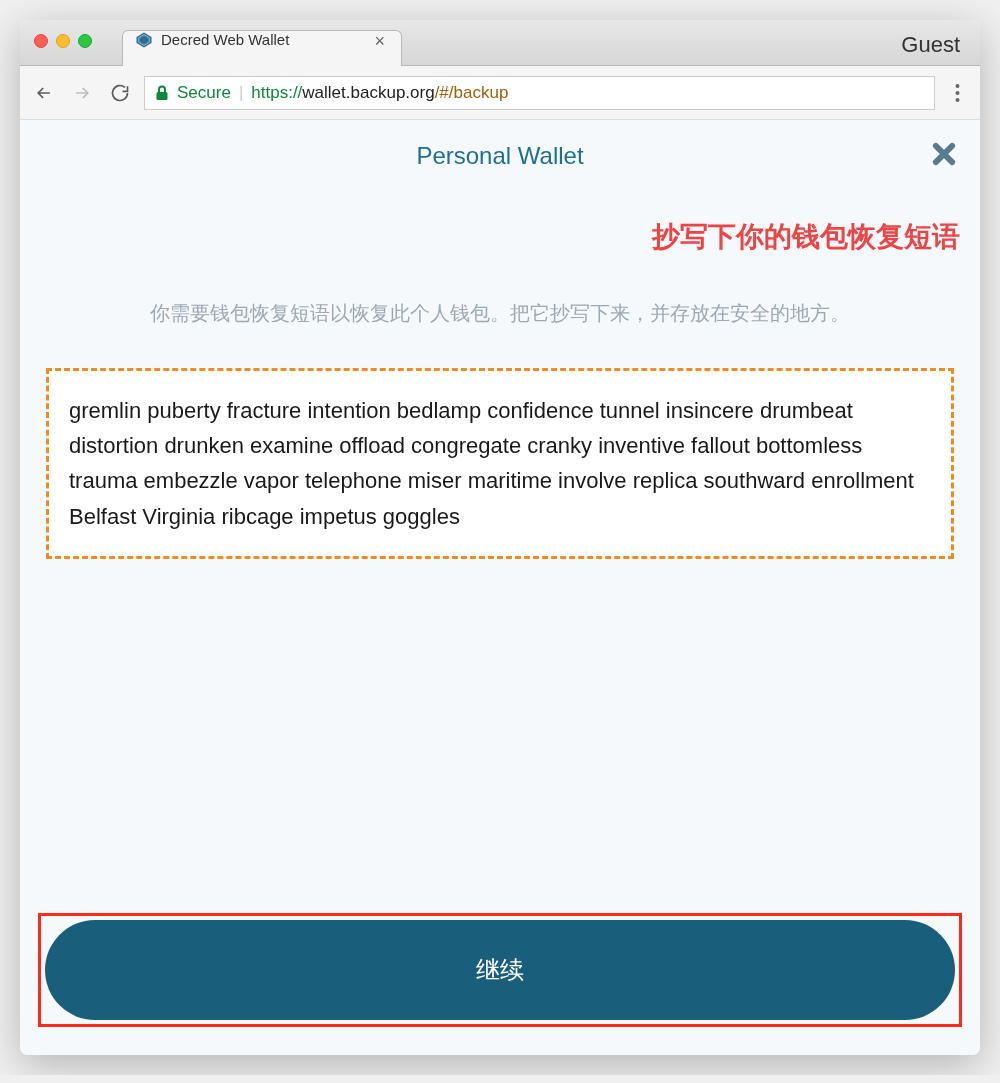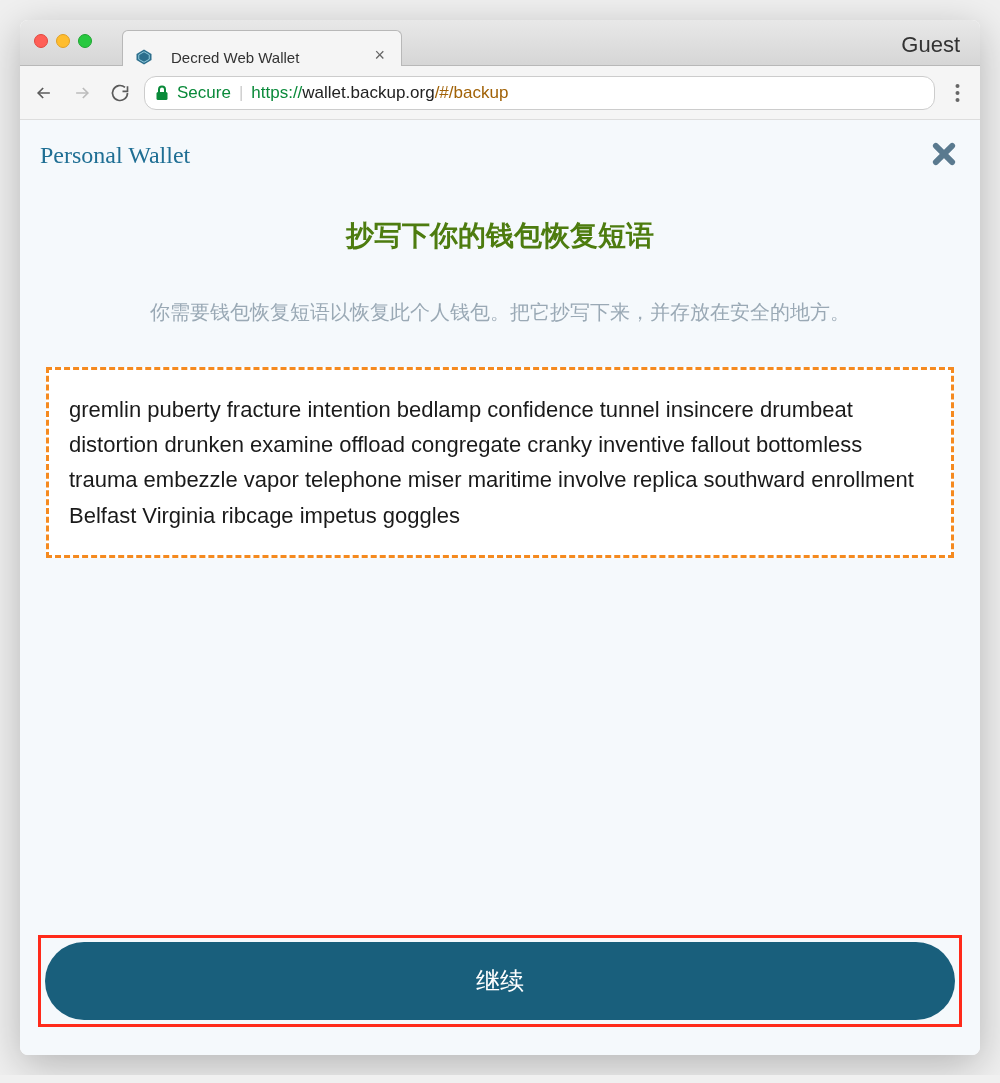--- a/index.html
+++ b/index.html
@@ -42,23 +42,23 @@
     .light.green { background: #28c940; border: 1px solid #1fa531; }
     .tab {
       margin-left: 90px;
       background: #f5f5f5;
       border: 1px solid #b8b8b8;
       border-bottom: none;
       border-top-left-radius: 6px;
       border-top-right-radius: 6px;
       height: 36px;
       display: flex;
-      align-items: flex-end;
+      align-items: flex-start;
       padding: 0 12px;
-      gap: 18px;
+      gap: 8px;
       min-width: 280px;
       position: relative;
       bottom: -1px;
     }
     .tab-favicon {
       width: 18px; height: 18px;
       display: flex; align-items: center; justify-content: center;
     }
     .tab-favicon svg { width: 18px; height: 18px; }
     .tab-title { font-size: 15px; color: #333; flex: 1; }
@@ -81,21 +81,21 @@
       border-bottom: 1px solid #ddd;
     }
     .nav-icons { display: flex; gap: 18px; align-items: center; }
     .nav-icon { color: #5a5a5a; display: flex; cursor: pointer; }
     .nav-icon.disabled { color: #bbb; cursor: default; }
     .nav-icon svg { width: 20px; height: 20px; }
     .address-bar {
       flex: 1;
       background: #fff;
       border: 1px solid #ccc;
-      border-radius: 12px;
+      border-radius: 0;
       height: 34px;
       display: flex;
       align-items: center;
       padding: 0 10px;
       gap: 8px;
       font-size: 17px;
     }
     .lock-icon { color: #0a8a3a; display: flex; }
     .lock-icon svg { width: 14px; height: 16px; }
     .secure-text { color: #0a8a3a; }
@@ -110,34 +110,34 @@
       background: #f5f9fc;
       padding: 0;
       min-height: 935px;
       position: relative;
       display: flex;
       flex-direction: column;
     }
     .page-header {
       position: relative;
       padding: 22px 20px 10px;
-      font-family: Liberation Serif, serif;
+      text-align: center;
     }
     .wallet-title { color: #1f6f94; font-size: 24px; font-weight: 400; }
     .close-x {
       position: absolute;
       right: 22px;
       top: 20px;
       color: #5a7a8f;
       cursor: pointer;
     }
     .close-x svg { width: 28px; height: 28px; }
     .page-heading {
-      text-align: center;
-      color: #4d7c0f;
+      text-align: right;
+      color: #ef4444;
       font-size: 28px;
       font-weight: 600;
       margin-top: 38px;
       padding: 0 20px;
     }
     .page-instructions {
       text-align: center;
       color: #9aa9b5;
       font-size: 20px;
       line-height: 1.7;
@@ -159,21 +159,21 @@
       margin: 0 18px 28px;
       border: 3px solid #ff2a1a;
       padding: 4px;
     }
     .continue-btn {
       width: 100%;
       background: #195f7c;
       color: #fff;
       border: none;
       border-radius: 50px;
-      height: 78px;
+      height: 100px;
       font-size: 24px;
       cursor: pointer;
     }
   </style>
 </head>
 <body>
 
 <div class="browser-window">
 
   <div class="tab-bar">

